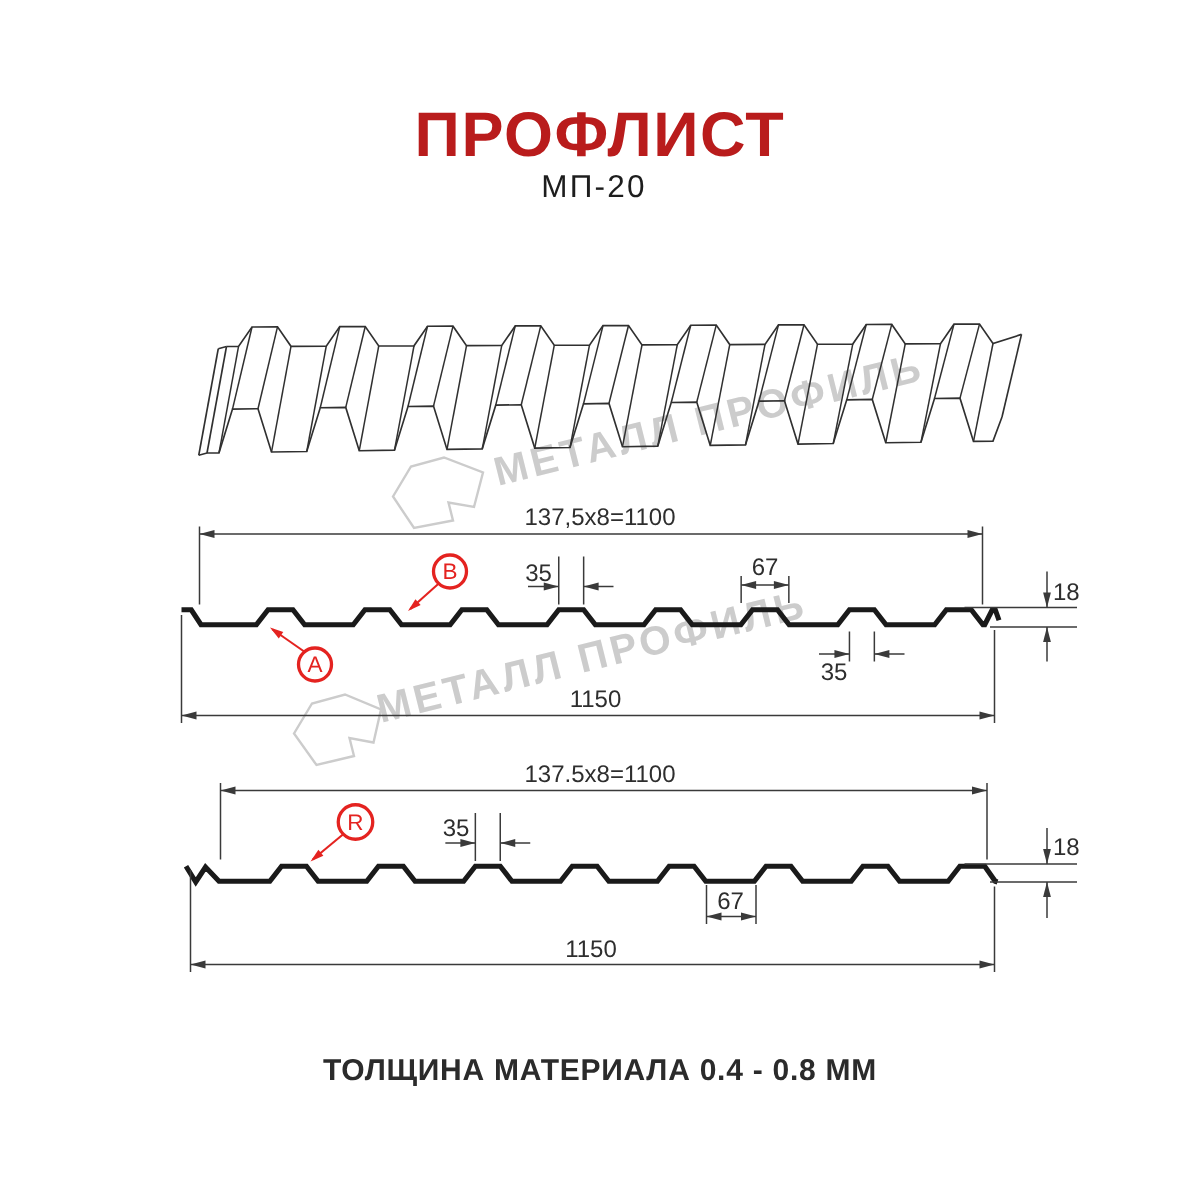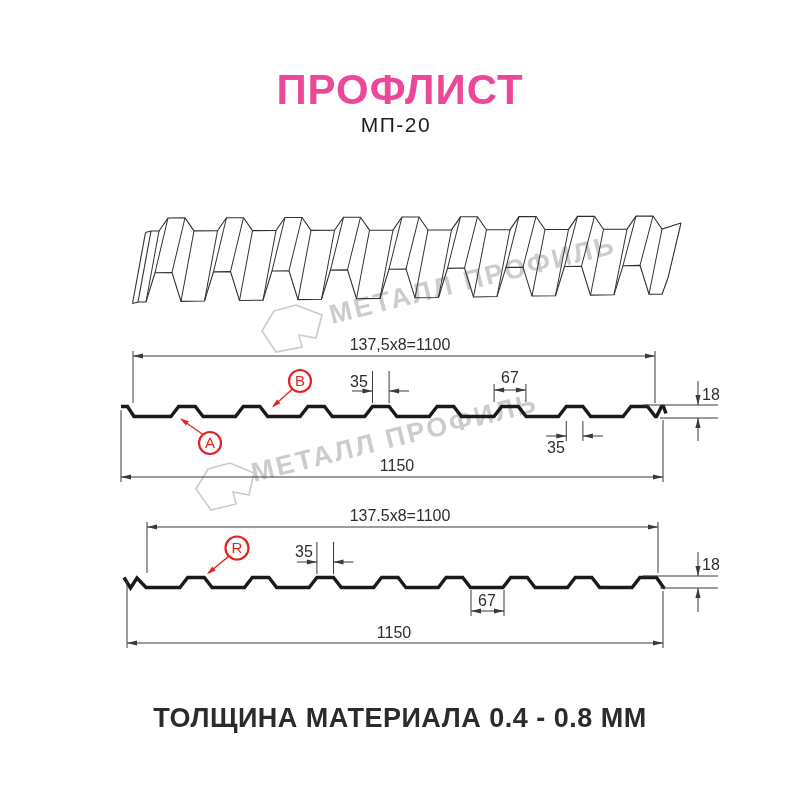--- a/index.html
+++ b/index.html
@@ -1,23 +1,23 @@
 <!DOCTYPE html>
 <html><head>
 <meta charset="utf-8">
 <style>
   html,body{margin:0;padding:0;background:#ffffff;width:800px;height:800px;overflow:hidden;}
   body{font-family:"Liberation Sans", sans-serif;position:relative;}
   .page{position:absolute;inset:0;width:800px;height:800px;background:#fff;}
   .title{position:absolute;top:66px;left:0;width:800px;text-align:center;
-         font-size:42px;font-weight:800;letter-spacing:1px;color:#ec4899;}
+         font-size:42px;font-weight:800;letter-spacing:1px;color:#b91c1c;}
   .subtitle{position:absolute;top:113px;left:0;width:792px;text-align:center;
          font-size:21px;font-weight:500;letter-spacing:1.5px;color:#1d1d1d;}
   .footer-note{position:absolute;top:703px;left:0;width:800px;text-align:center;
-         font-size:27px;font-weight:600;letter-spacing:0.5px;color:#2b2b2b;}
+         font-size:20px;font-weight:600;letter-spacing:0.5px;color:#2b2b2b;}
   svg{position:absolute;left:0;top:0;}
   svg text{font-family:"Liberation Sans", sans-serif;}
   .dimtxt{font-size:16px;fill:#2e2e2e;}
   .marktxt{font-size:15px;fill:#e42320;font-weight:500;}
   .wmtext{font-size:27px;font-weight:700;letter-spacing:2.5px;fill:#cccccc;}
 </style>
 </head>
 <body>
 
 <div class="page">

